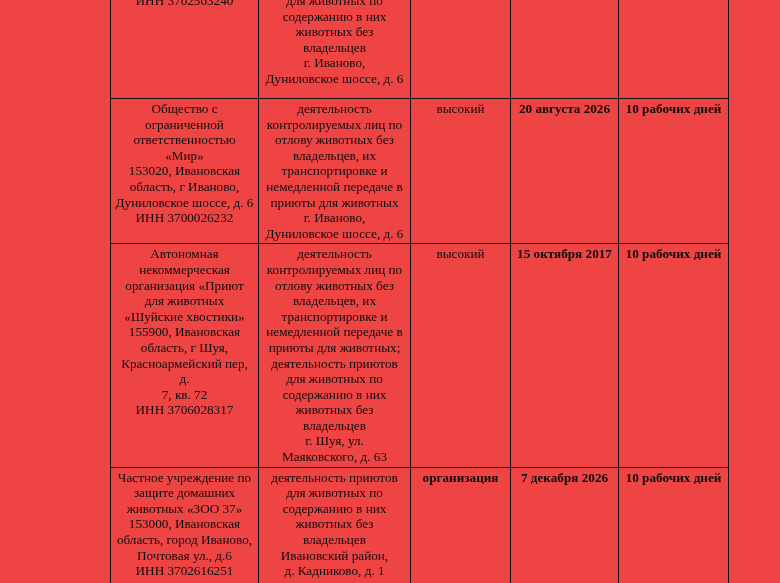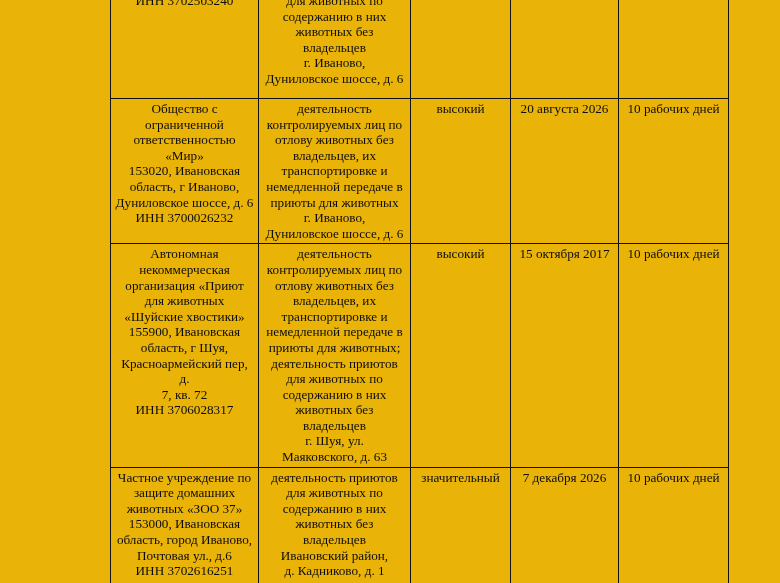--- a/index.html
+++ b/index.html
@@ -15,21 +15,21 @@
     overflow: hidden;
     position: relative;
   }
 
   .page {
     position: absolute;
     left: 0;
     top: 0;
     width: 780px;
     height: 583px;
-    background: #eab308;
+    background: #ef4444;
   }
 
   .doc-table {
     position: absolute;
     left: 110px;
     top: -10px;
     width: 618px;
     border-collapse: collapse;
     table-layout: fixed;
   }
@@ -60,20 +60,21 @@
   .row-1 td { height: 103px; }
   .row-2 td { height: 140px; margin-left: 44px; }
   .row-3 td { height: 216px; }
   .row-4 td { height: 126px; }
 
   
   .row-1 .cell-text { padding-top: 0; }
 
   .nowrap-cell {
     white-space: nowrap;
+    font-weight: bold;
   }
 </style>
 </head>
 <body>
 
 <div class="page">
 
   <table class="doc-table">
     <colgroup>
       <col class="c1">
@@ -193,21 +194,21 @@
         <td>
           <span class="cell-text">деятельность приютов
 для животных по
 содержанию в них
 животных без
 владельцев
 Ивановский район,
 д. Кадниково, д. 1</span>
         </td>
         <td>
-          <span class="cell-text nowrap-cell">значительный</span>
+          <span class="cell-text nowrap-cell">организация</span>
         </td>
         <td>
           <span class="cell-text nowrap-cell">7 декабря 2026</span>
         </td>
         <td>
           <span class="cell-text nowrap-cell">10 рабочих дней</span>
         </td>
       </tr>
 
     </tbody>

